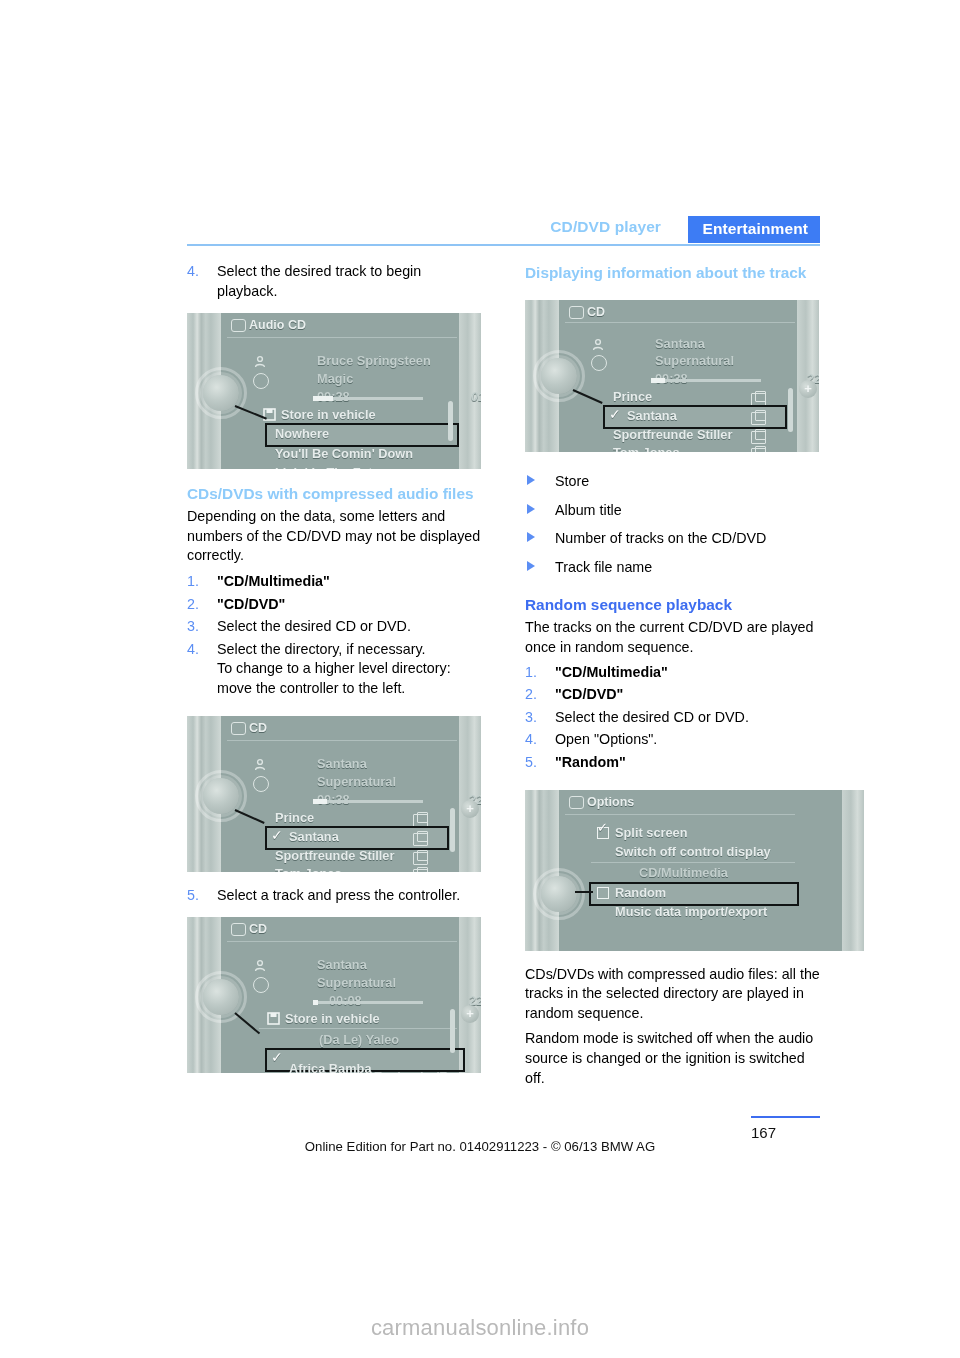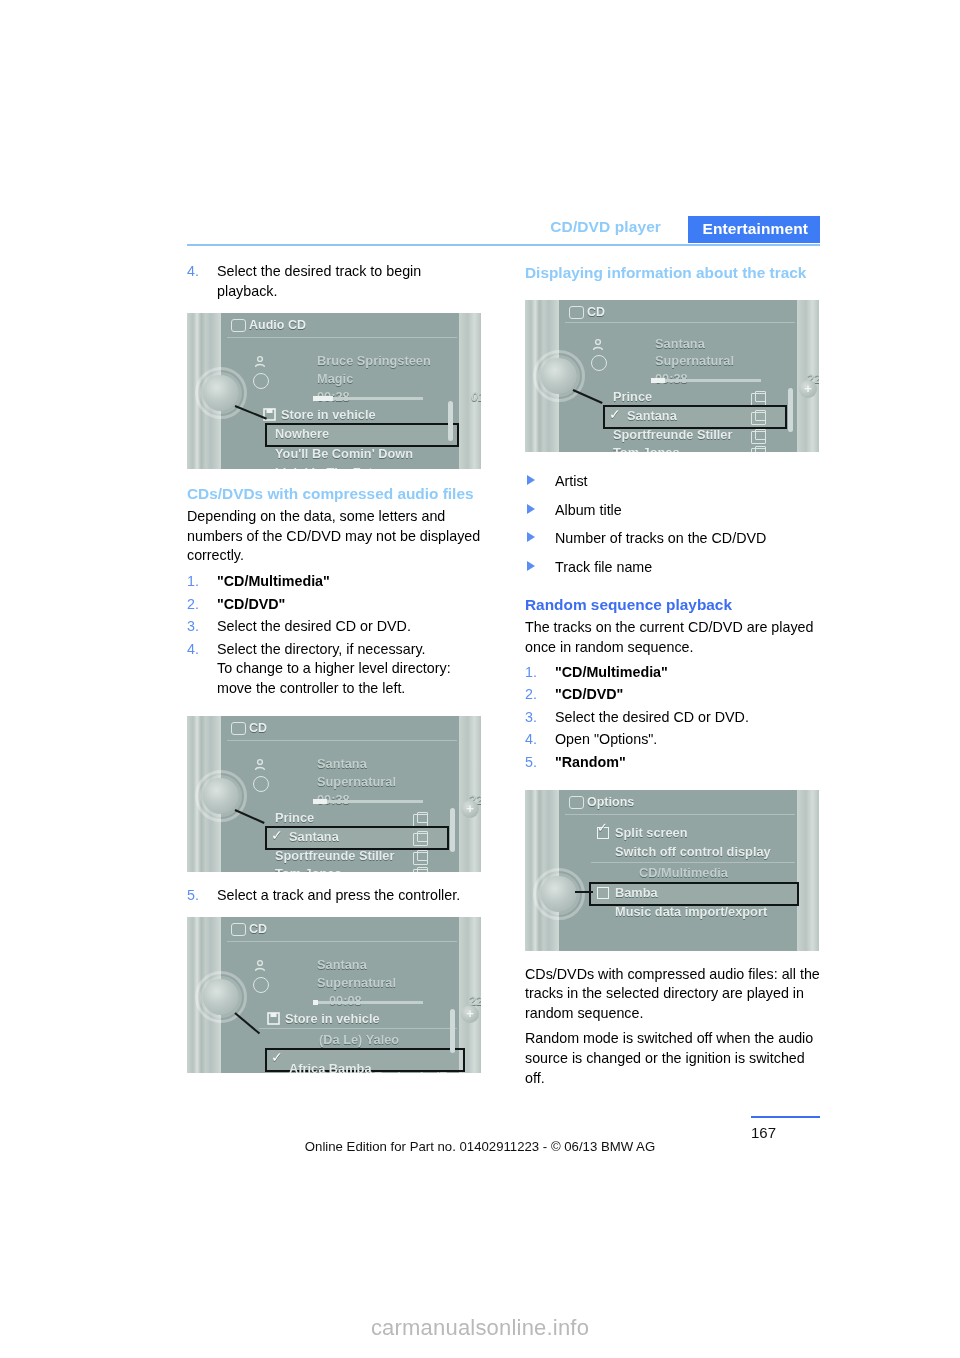--- a/index.html
+++ b/index.html
@@ -368,21 +368,21 @@
       <div class="leader" style="left:48px;top:89px;width:32px;transform:rotate(24deg);"></div>
       <div class="plus" style="right:2px;top:80px;">+</div>
       <div class="scroll" style="right:26px;top:88px;height:44px;"></div>
     </div>
 
     <div class="gap-l"></div>
 
     <ul class="tri-list">
       <li>
         <span class="tri"></span>
-        <span>Artist</span>
+        <span>Store</span>
       </li>
       <li>
         <span class="tri"></span>
         <span>Album title</span>
       </li>
       <li>
         <span class="tri"></span>
         <span>Number of tracks on the CD/DVD</span>
       </li>
       <li>
@@ -416,41 +416,41 @@
         <span class="txt">Open "Options".</span>
       </li>
       <li>
         <span class="num">5.</span>
         <span class="txt" style="font-weight:bold;">"Random"</span>
       </li>
     </ol>
 
     <div class="gap-m"></div>
 
-    <div class="shot" style="width:294px;height:161px;">
+    <div class="shot" style="width:339px;height:161px;">
       <div class="bezelL"></div>
       <div class="bezelR"></div>
       <div class="screen" style="left:34px;top:0;right:22px;bottom:0;"></div>
 
       <div class="ico-circ" style="left:44px;top:6px;width:13px;height:11px;border-radius:3px;"></div>
       <div class="ttl" style="left:62px;top:5px;">Options</div>
       <div class="hr" style="left:40px;top:24px;width:230px;"></div>
 
       <div class="box-chk" style="left:72px;top:37px;"></div>
       <div class="chk" style="left:72px;top:30px;font-size:13px;">✓</div>
       <div class="row" style="left:90px;top:35px;text-align:right;">Split screen</div>
 
       <div class="row" style="left:90px;top:54px;">Switch off control display</div>
       <div class="hr" style="left:66px;top:72px;width:204px;"></div>
 
       <div class="row dim" style="left:70px;top:75px;">CD/Multimedia</div>
 
       <div class="sel" style="left:64px;top:92px;width:206px;height:20px;"></div>
       <div class="box-chk" style="left:72px;top:97px;"></div>
-      <div class="row" style="left:90px;top:95px;">Bamba</div>
+      <div class="row" style="left:90px;top:95px;">Random</div>
 
       <div class="row" style="left:90px;top:114px;">Music data import/export</div>
 
       <div class="knob-ring" style="left:8px;top:78px;width:46px;height:46px;"></div>
       <div class="knob" style="left:16px;top:86px;width:36px;height:36px;"></div>
       <div class="leader" style="left:50px;top:101px;width:18px;"></div>
     </div>
 
     <div class="gap-m"></div>
 

